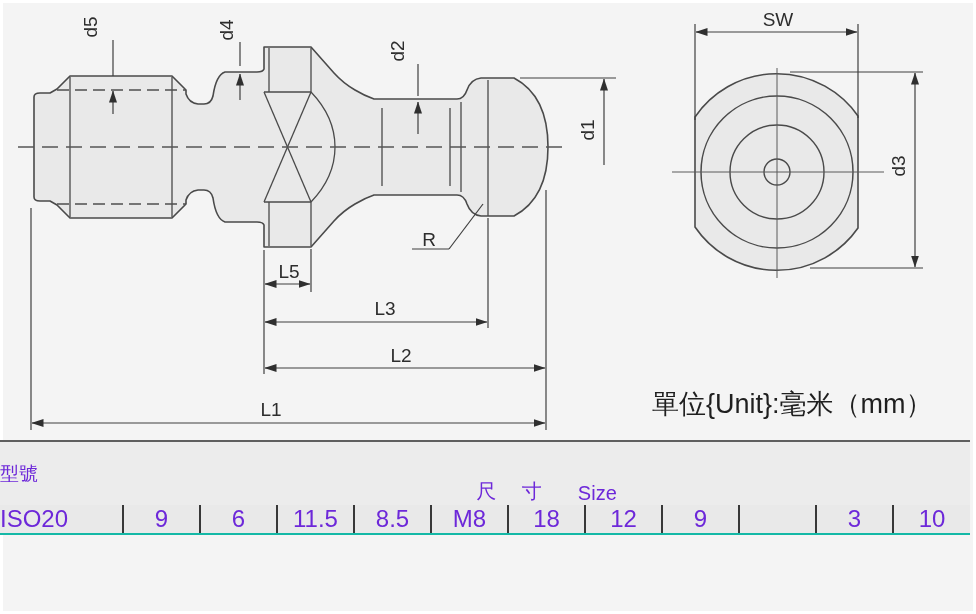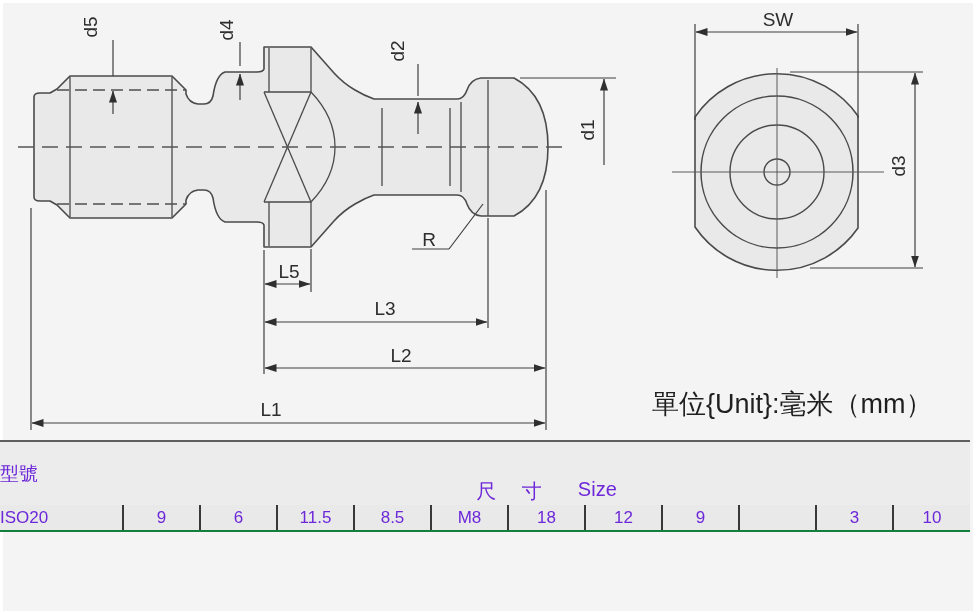--- a/index.html
+++ b/index.html
@@ -9,25 +9,25 @@
   svg{position:absolute;left:0;top:0;}
   svg text{font-family:"Liberation Sans",sans-serif;fill:#2d2d2d;}
   .dimlabel{font-size:19px;}
   .unitnote{font-size:27px;fill:#1f1f1f;}
 
   table#spec{position:absolute;top:440px;left:0;width:970px;border-collapse:collapse;
              table-layout:fixed;color:#6d28d9;border-top:2px solid #5f5f5f;}
   table#spec td{padding:0;vertical-align:middle;overflow:hidden;white-space:nowrap;}
   tr.r1 td{height:31px;background:#ececec;font-size:19px;}
   td.model-h{padding-left:15px;}
-  .sizeh{display:flex;justify-content:center;align-items:flex-start;gap:26px;font-size:20px;margin-top:36px;}
+  .sizeh{display:flex;justify-content:center;align-items:flex-end;gap:26px;font-size:20px;margin-top:36px;}
   .sizeh .cn{letter-spacing:10px;}
   tr.r2 td{height:27px;background:#ececec;border-bottom:3px solid #2c2c2c;
            font-size:17px;text-align:center;}
-  tbody td{height:25px;border-bottom:2px solid #15803d;font-size:17px;text-align:center;}
+  tbody td{height:25px;border-bottom:2px solid #14b8a6;font-size:24px;text-align:center;}
   tbody tr:nth-child(odd) td{background:#e9e9e9;}
   tbody tr:nth-child(even) td{background:#fbfbfb;}
   td.vl{border-left:2px solid #383838;}
   td.first{text-align:left;padding-left:15px;}
 </style>
 </head>
 <body>
 
 <div id="page">
   <div id="canvas"></div>

